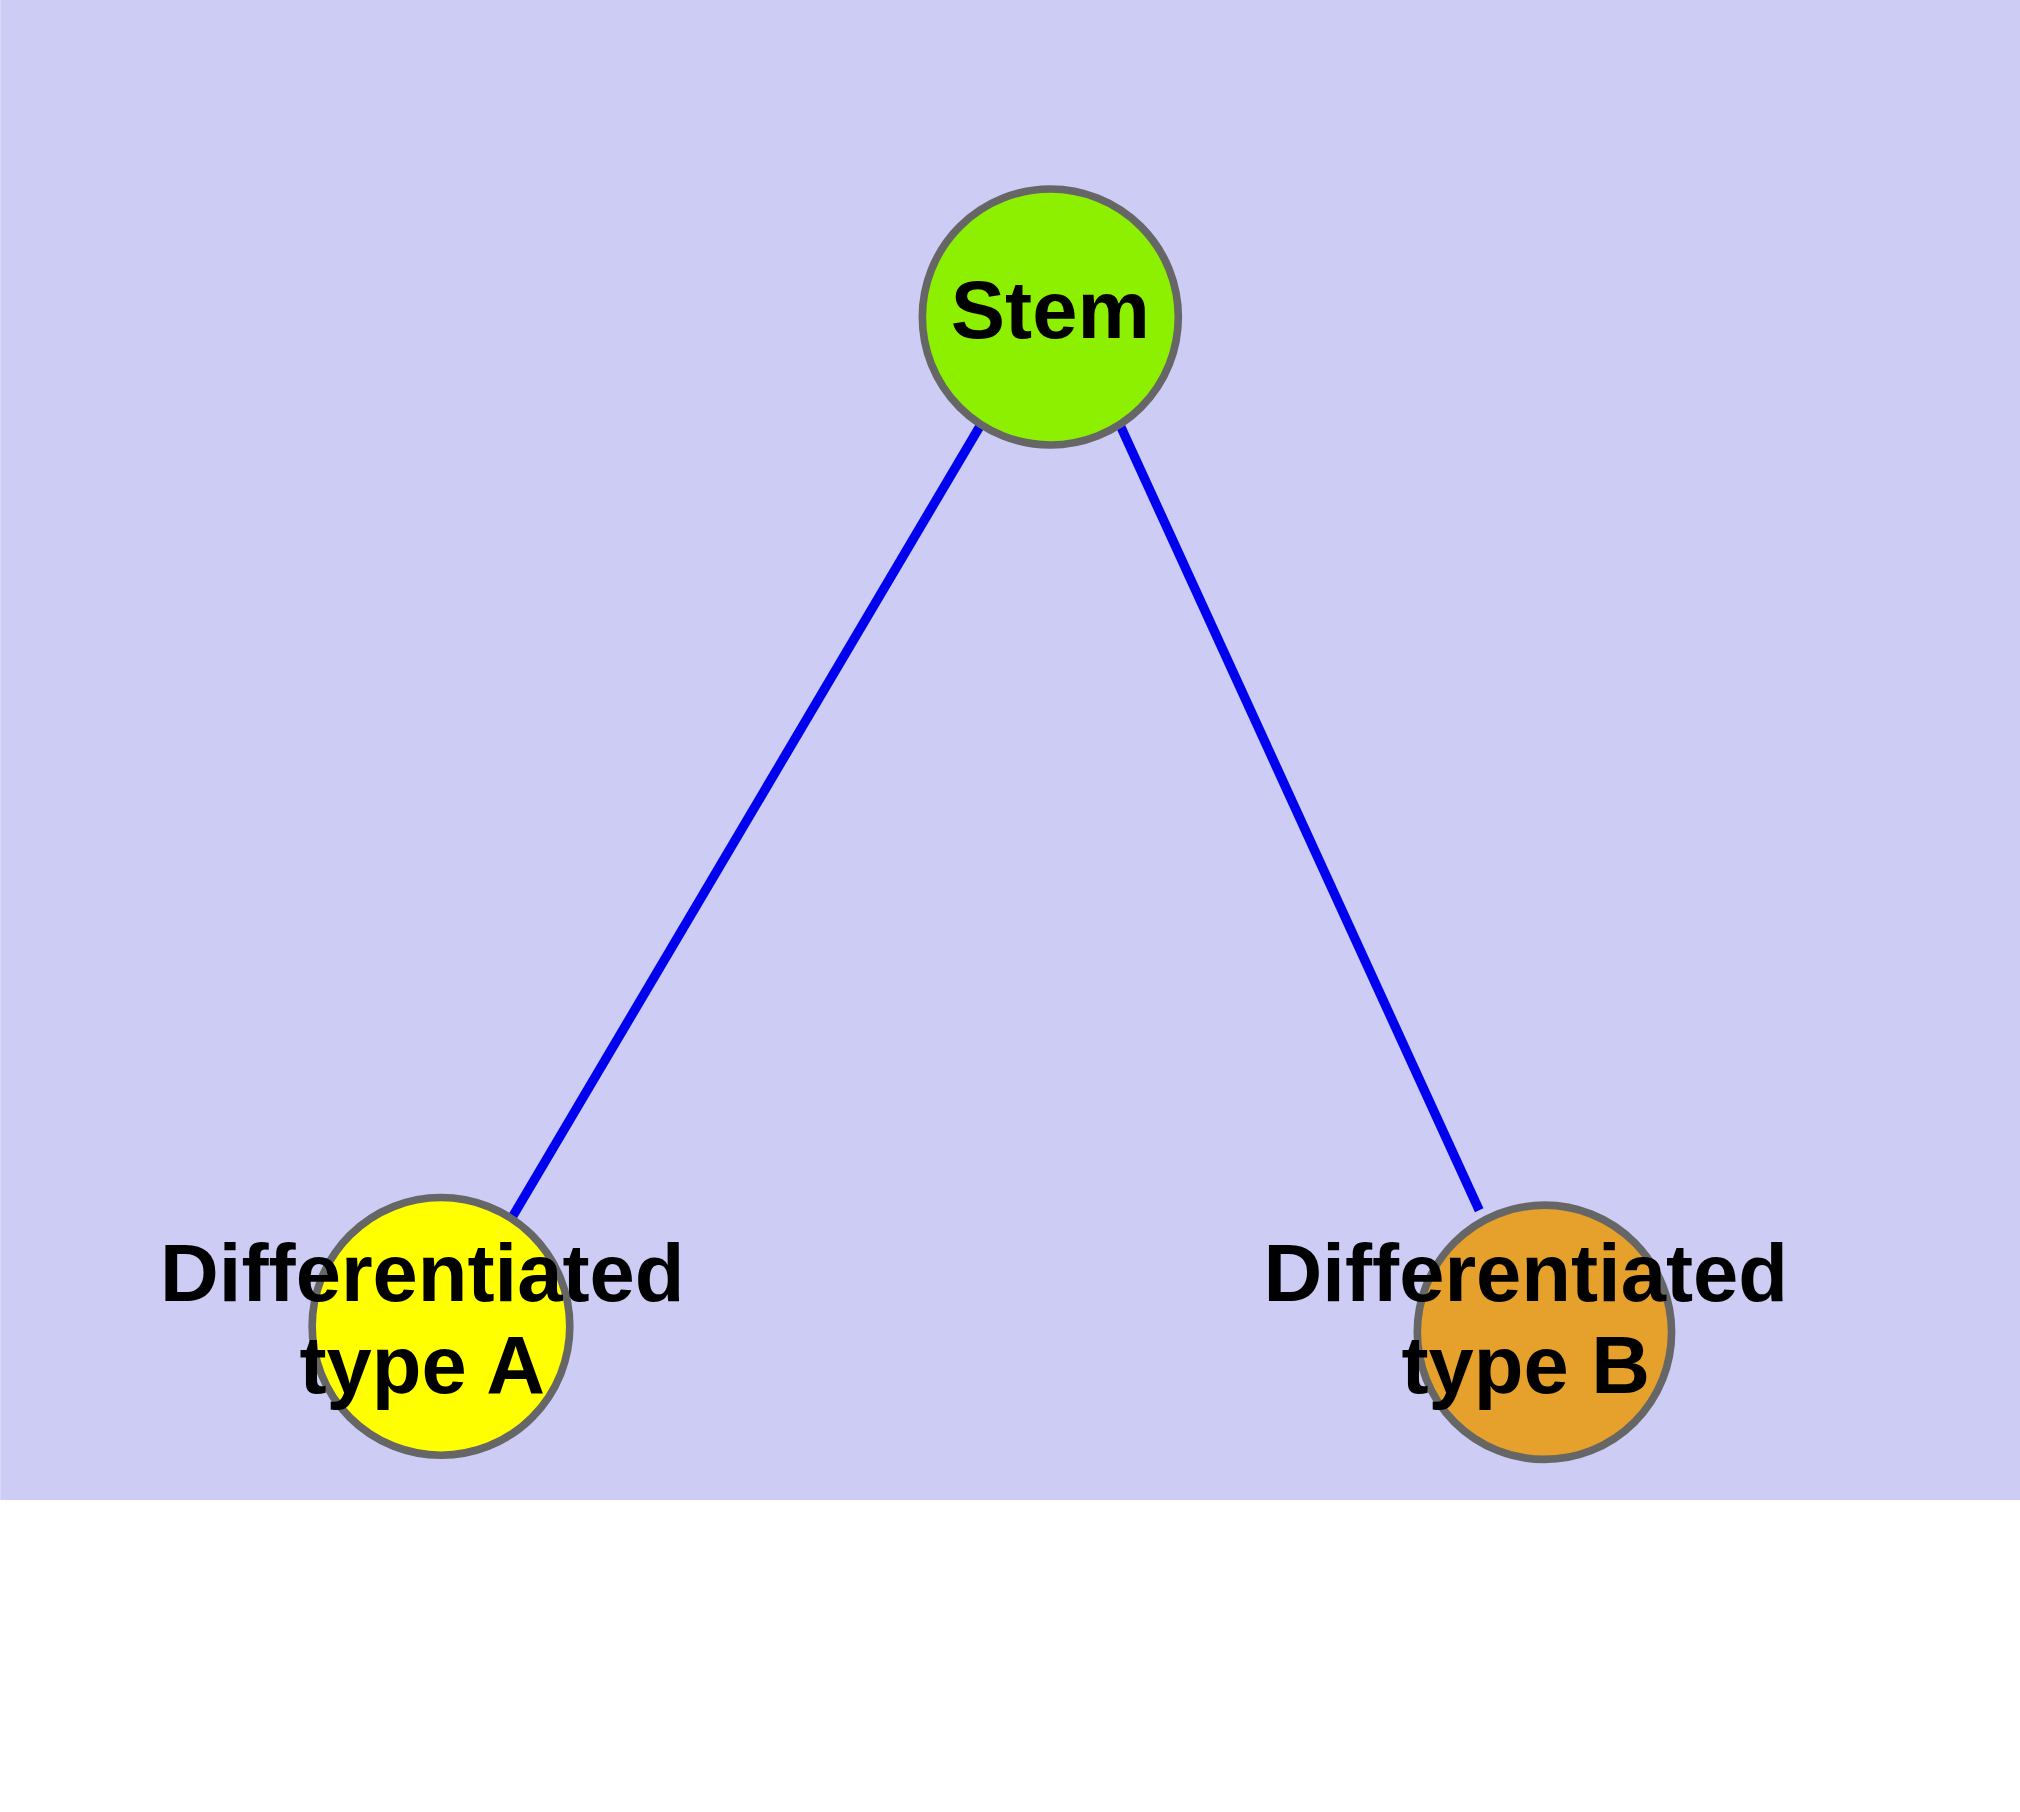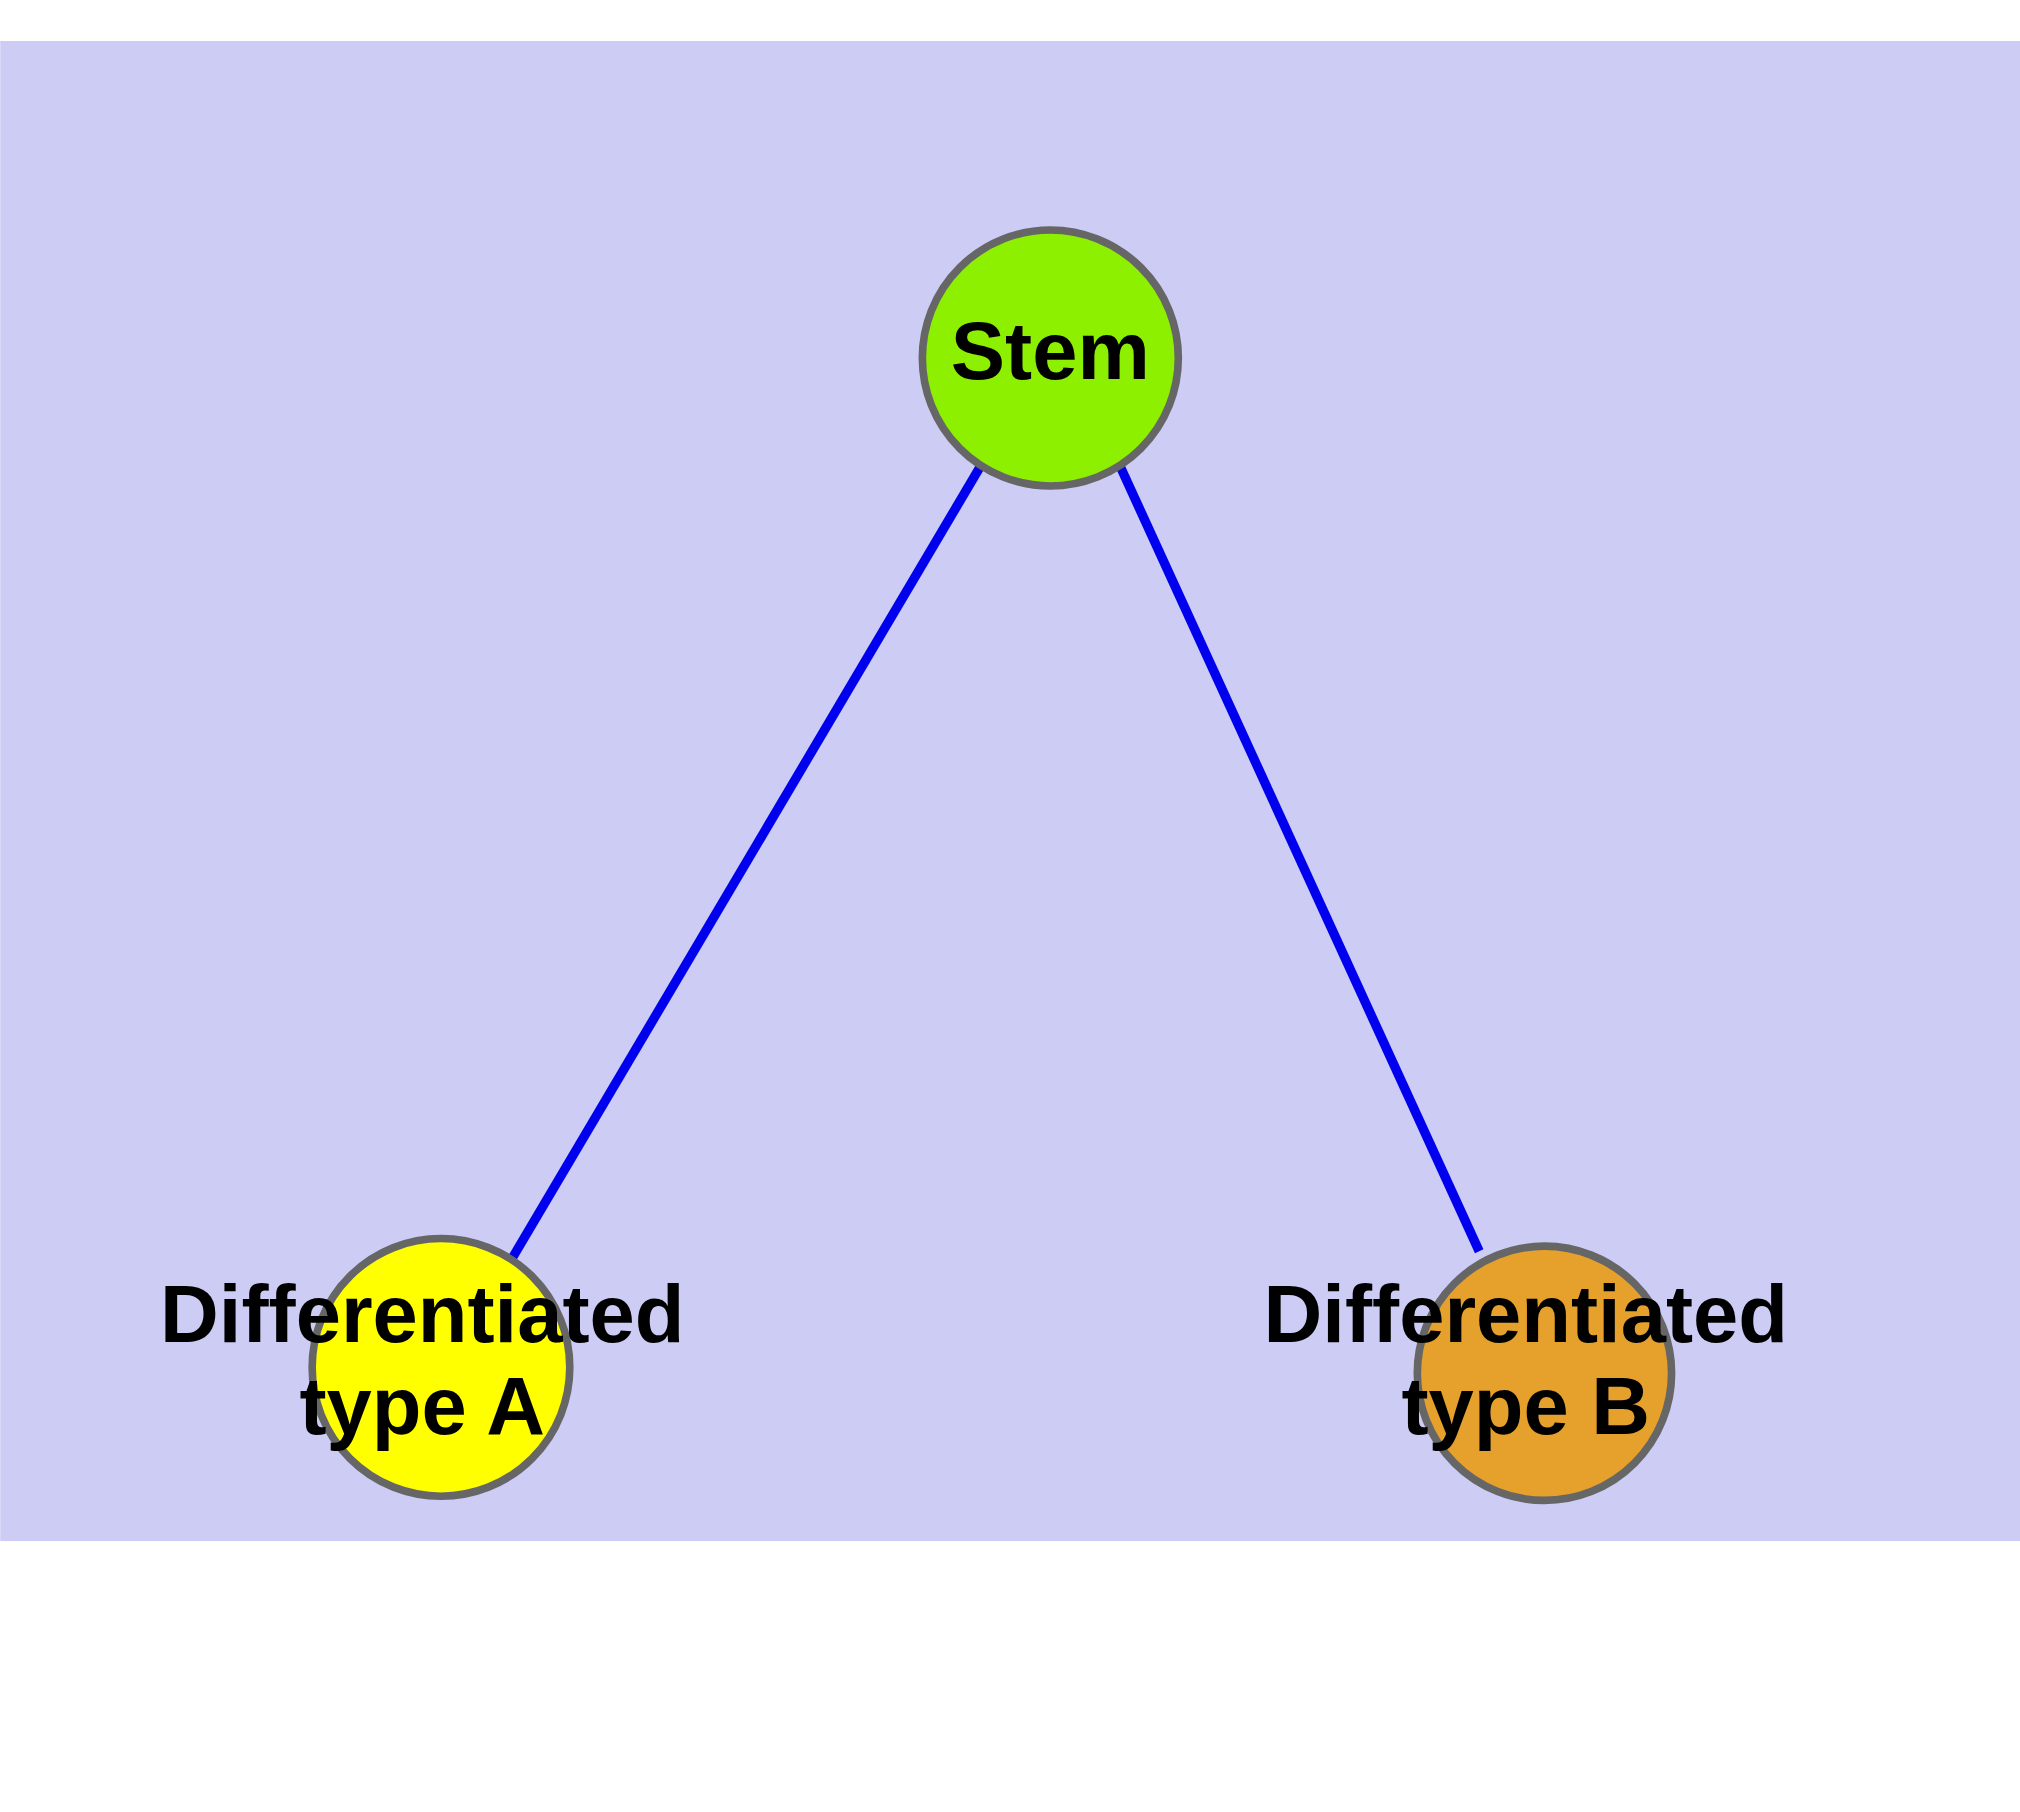--- a/index.html
+++ b/index.html
@@ -6,21 +6,20 @@
     margin: 0;
     padding: 0;
     background: #ffffff;
   }
   #canvas {
     position: relative;
     width: 2021px;
     height: 1500px;
     overflow: hidden;
     font-family: "Liberation Sans", sans-serif;
-    margin-top: 41px;
   }
   #graph-svg {
     position: absolute;
     left: 0;
     top: 0;
     width: 2021px;
     height: 1812px;
     display: block;
   }
   .node-label {

